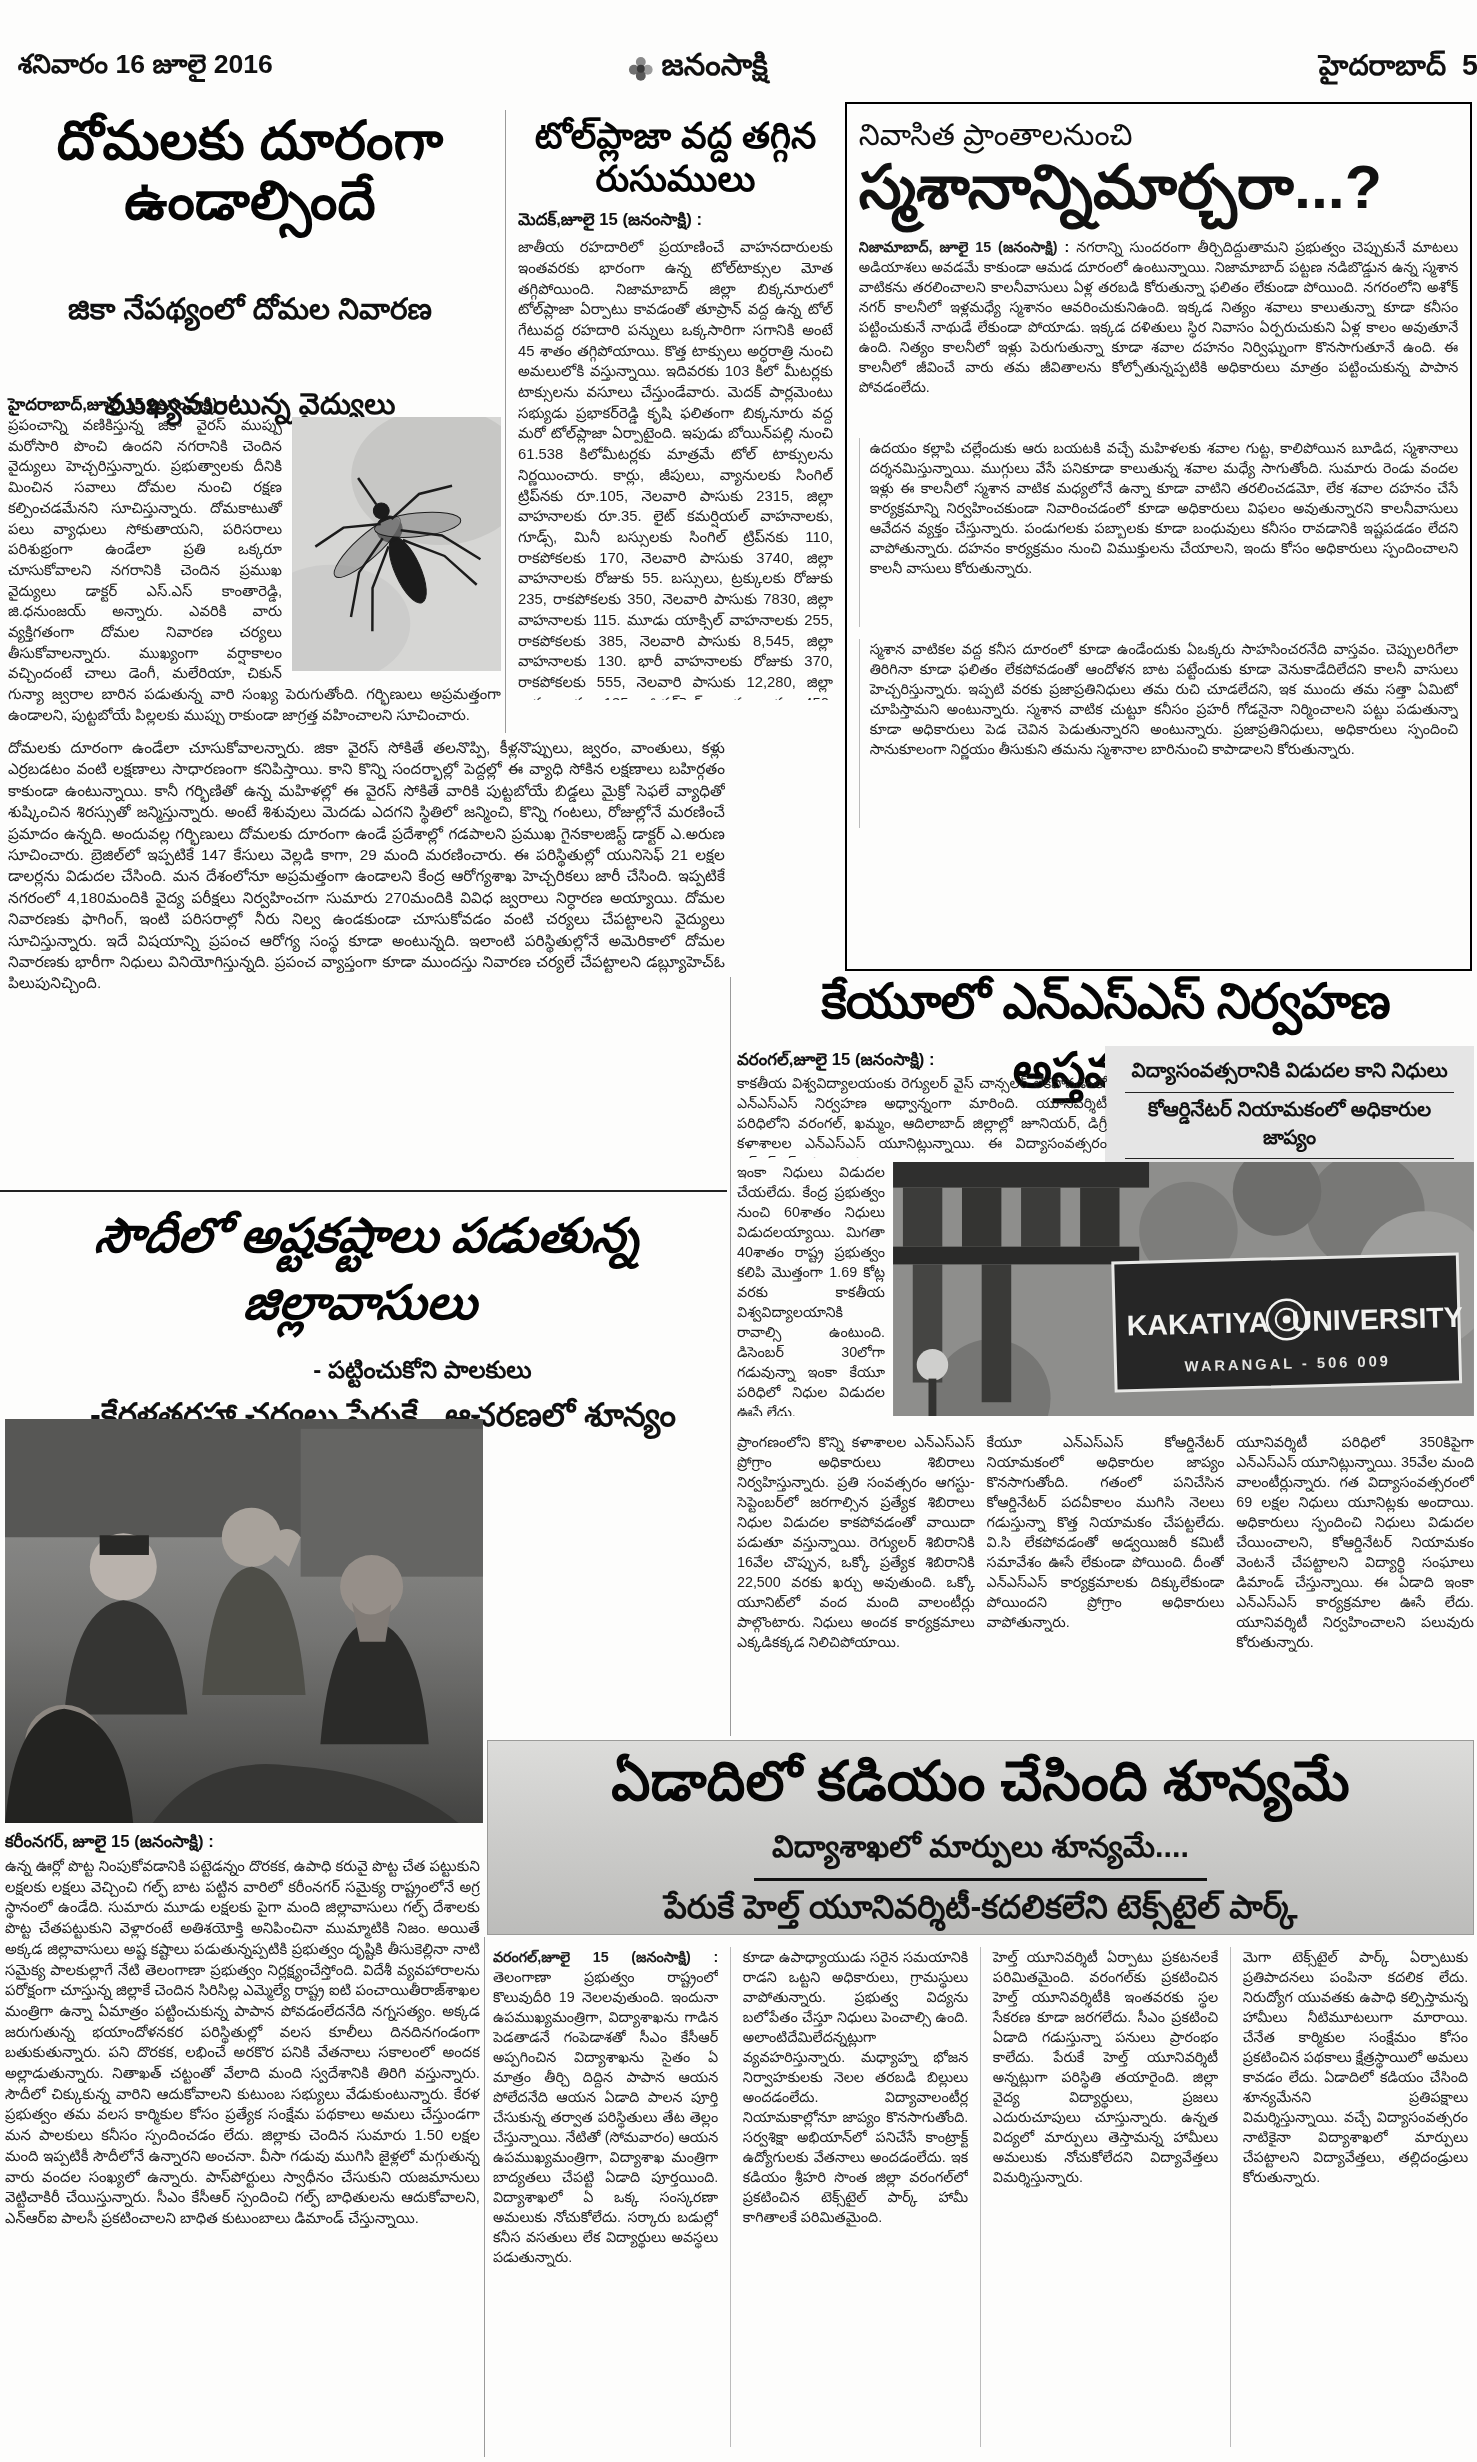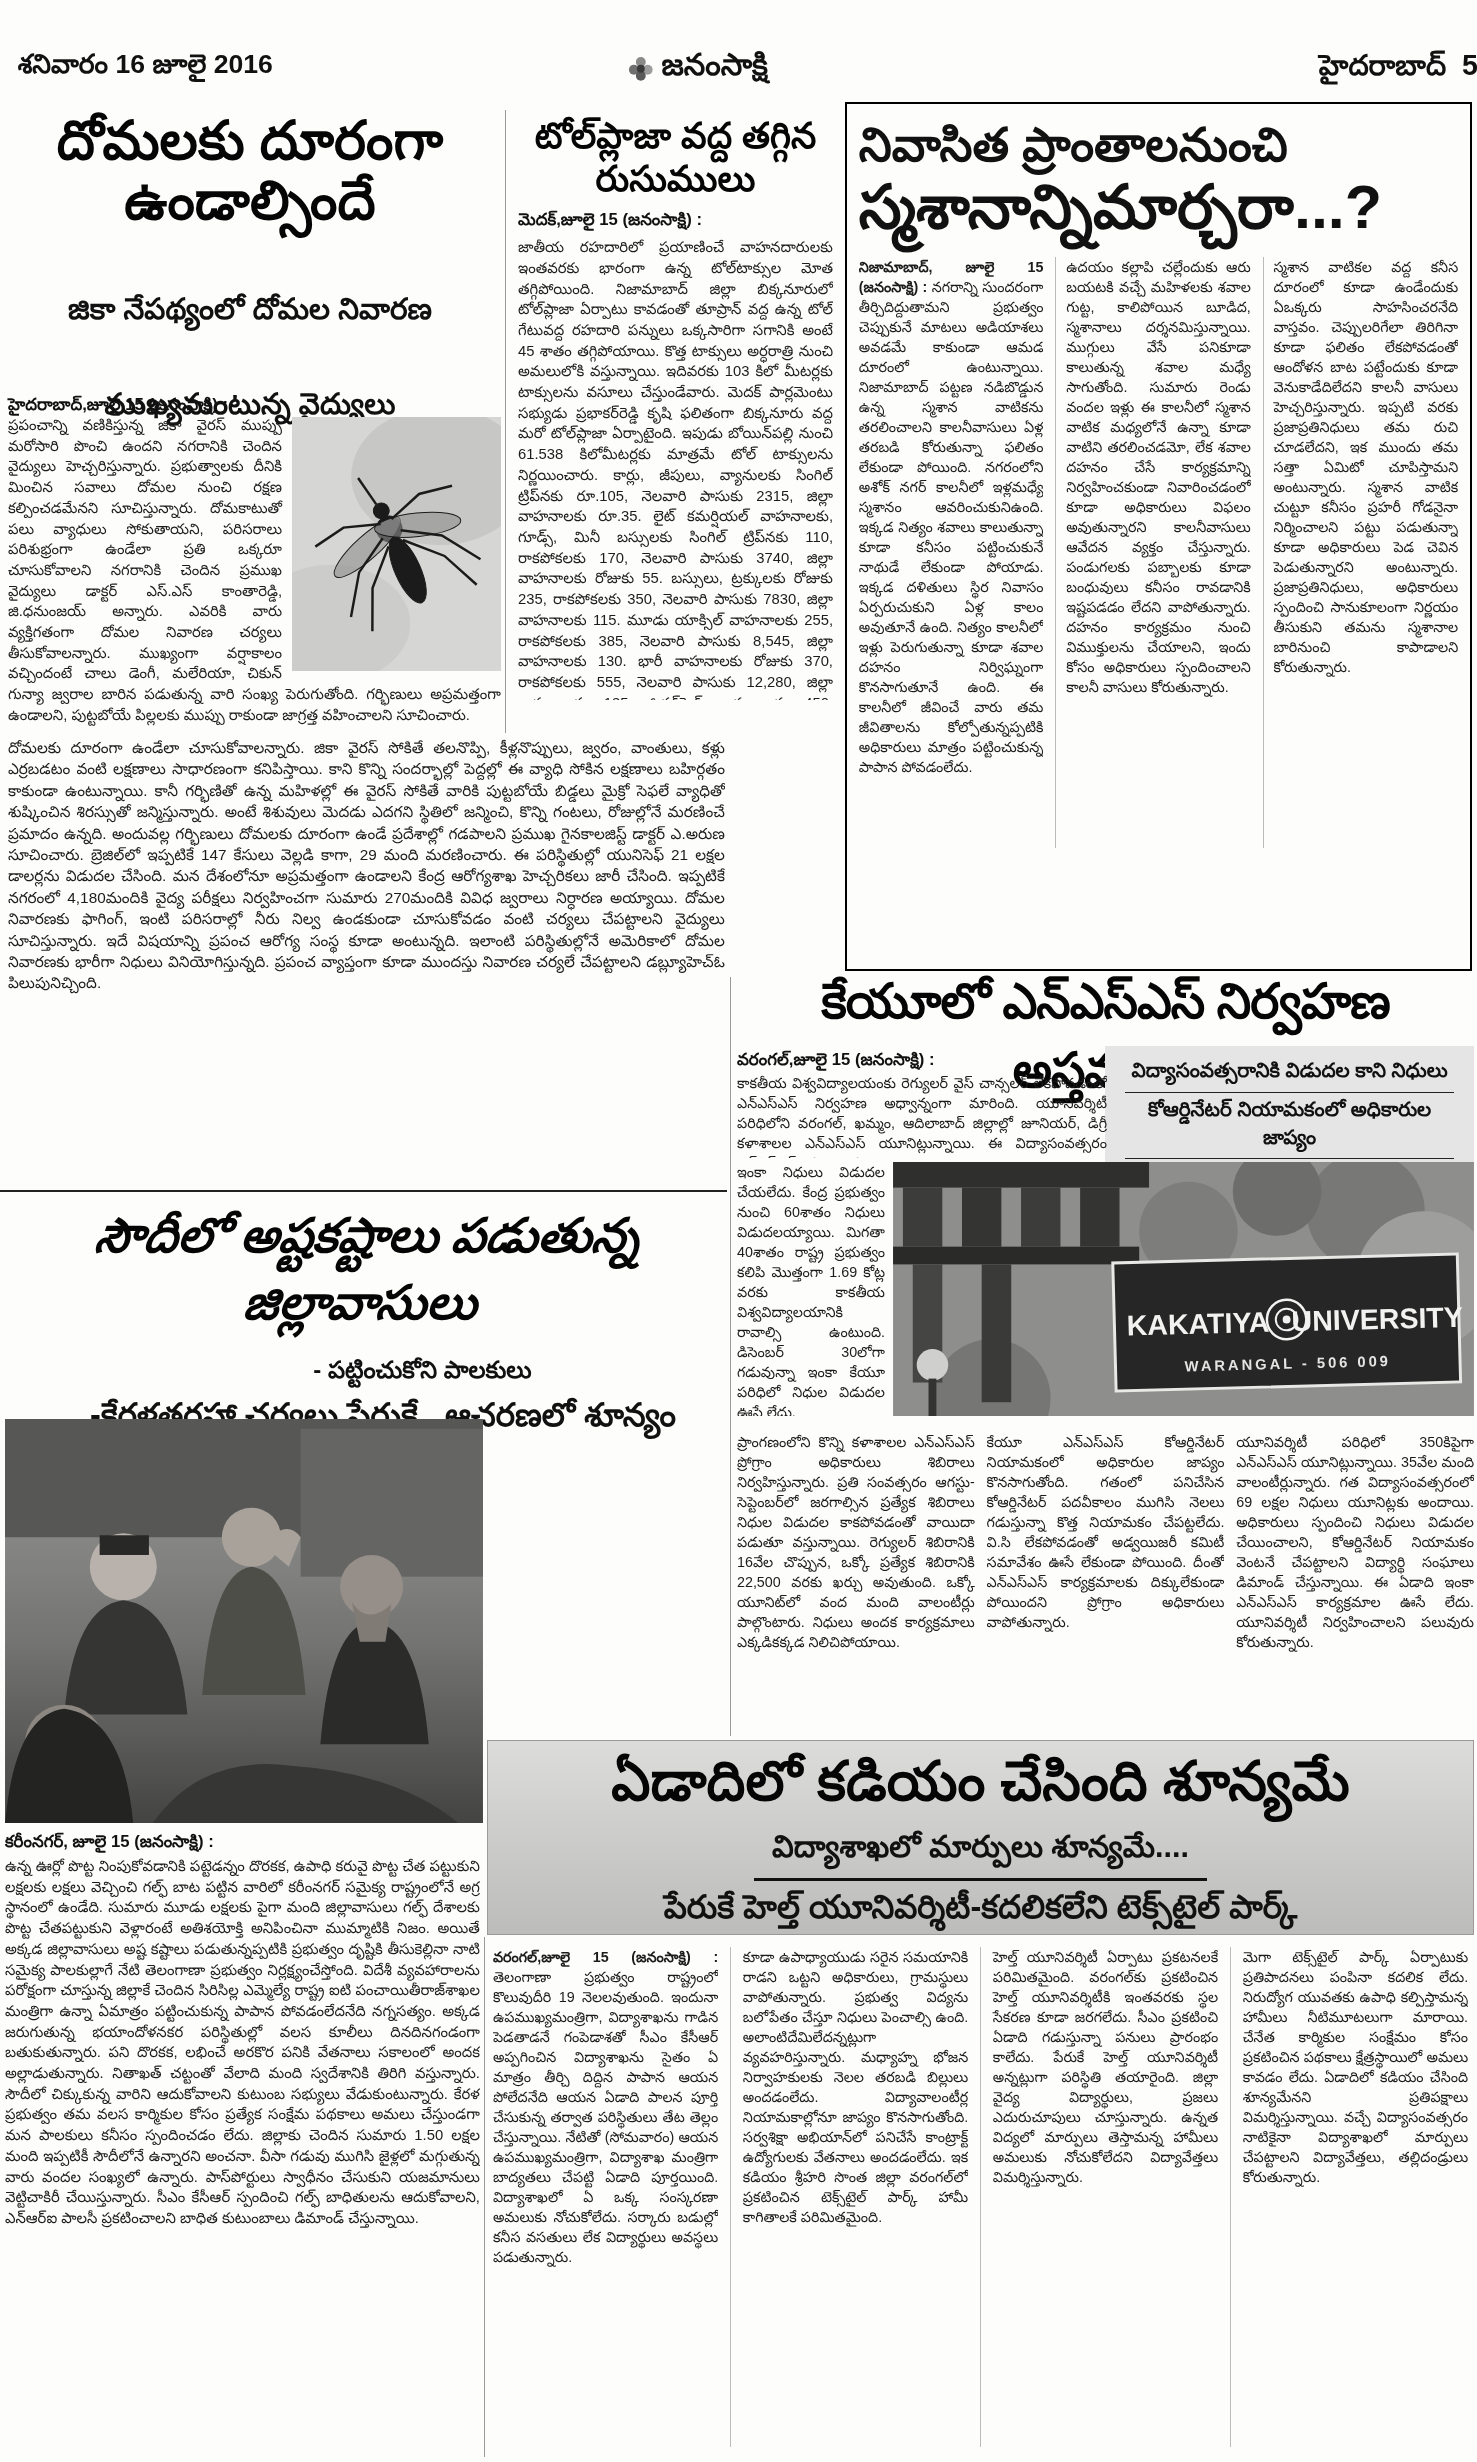--- a/index.html
+++ b/index.html
@@ -76,23 +76,23 @@
 
 <div class="vrule" style="left:505px;top:110px;height:623px;"></div>
 
 <div class="abs" style="left:518px;top:114px;width:315px;">
   <div class="hl center" style="font-size:36px;line-height:1.2;">టోల్‌ప్లాజా వద్ద తగ్గిన రుసుములు</div>
   <div class="dl" style="font-size:16.7px;margin-top:9.9px;">మెదక్,జూలై 15 (జనంసాక్షి) :</div>
   <div class="bodytext" style="height:463px;margin-top:3.9px;">జాతీయ రహదారిలో ప్రయాణించే వాహనదారులకు ఇంతవరకు భారంగా ఉన్న టోల్‌టాక్సుల మోత తగ్గిపోయింది. నిజామాబాద్ జిల్లా బిక్కనూరులో టోల్‌ప్లాజా ఏర్పాటు కావడంతో తూప్రాన్ వద్ద ఉన్న టోల్ గేటువద్ద రహదారి పన్నులు ఒక్కసారిగా సగానికి అంటే 45 శాతం తగ్గిపోయాయి. కొత్త టాక్సులు అర్ధరాత్రి నుంచి అమలులోకి వస్తున్నాయి. ఇదివరకు 103 కిలో మీటర్లకు టాక్సులను వసూలు చేస్తుండేవారు. మెదక్ పార్లమెంటు సభ్యుడు ప్రభాకర్‌రెడ్డి కృషి ఫలితంగా బిక్కనూరు వద్ద మరో టోల్‌ప్లాజా ఏర్పాటైంది. ఇపుడు బోయిన్‌పల్లి నుంచి 61.538 కిలోమీటర్లకు మాత్రమే టోల్ టాక్సులను నిర్ణయించారు. కార్లు, జీపులు, వ్యానులకు సింగిల్ ట్రిప్‌నకు రూ.105, నెలవారి పాసుకు 2315, జిల్లా వాహనాలకు రూ.35. లైట్ కమర్షియల్ వాహనాలకు, గూడ్స్, మినీ బస్సులకు సింగిల్ ట్రిప్‌నకు 110, రాకపోకలకు 170, నెలవారి పాసుకు 3740, జిల్లా వాహనాలకు రోజుకు 55. బస్సులు, ట్రక్కులకు రోజుకు 235, రాకపోకలకు 350, నెలవారి పాసుకు 7830, జిల్లా వాహనాలకు 115. మూడు యాక్సిల్ వాహనాలకు 255, రాకపోకలకు 385, నెలవారి పాసుకు 8,545, జిల్లా వాహనాలకు 130. భారీ వాహనాలకు రోజుకు 370, రాకపోకలకు 555, నెలవారి పాసుకు 12,280, జిల్లా వాహనాలకు 185. ఓవర్‌సైజ్ వాహనాలకు 450, రాకపోకలకు 675, నెలవారి పాసుకు 14,950, జిల్లా వాహనాలకు 225 చొప్పున వసూలు చేస్తారు. టోల్ భారం తగ్గడంతో వాహనదారులు సంతోషం వ్యక్తం చేస్తున్నారు.</div>
 </div>
 
 <div class="abs" style="left:845px;top:102px;width:627px;height:869px;border:2.5px solid #000;box-sizing:border-box;padding:13.8px 11.8px;">
-  <div style="font-size:47px;font-weight:700;line-height:1.15;">నివాసిత ప్రాంతాలనుంచి</div>
+  <div style="font-size:30px;font-weight:400;line-height:1.15;">నివాసిత ప్రాంతాలనుంచి</div>
   <div style="font-size:61px;font-weight:800;line-height:1.1;margin-top:2px;">స్మశానాన్నిమార్చరా...?</div>
-  <div class="cols" style="margin-top:15.8px;height:591px;">
+  <div class="cols" style="margin-top:15.8px;height:591px;flex-direction:column;">
     <div class="col bodytext" style="font-size:14.3px;">
       <span class="dl">నిజామాబాద్, జూలై 15 (జనంసాక్షి) :</span>
       <span>నగరాన్ని సుందరంగా తీర్చిదిద్దుతామని ప్రభుత్వం చెప్పుకునే మాటలు అడియాశలు అవడమే కాకుండా ఆమడ దూరంలో ఉంటున్నాయి. నిజామాబాద్ పట్టణ నడిబొడ్డున ఉన్న స్మశాన వాటికను తరలించాలని కాలనీవాసులు ఏళ్ల తరబడి కోరుతున్నా ఫలితం లేకుండా పోయింది. నగరంలోని అశోక్ నగర్ కాలనీలో ఇళ్లమధ్యే స్మశానం ఆవరించుకునిఉంది. ఇక్కడ నిత్యం శవాలు కాలుతున్నా కూడా కనీసం పట్టించుకునే నాథుడే లేకుండా పోయాడు. ఇక్కడ దళితులు స్థిర నివాసం ఏర్పరుచుకుని ఏళ్ల కాలం అవుతూనే ఉంది. నిత్యం కాలనీలో ఇళ్లు పెరుగుతున్నా కూడా శవాల దహనం నిర్విఘ్నంగా కొనసాగుతూనే ఉంది. ఈ కాలనీలో జీవించే వారు తమ జీవితాలను కోల్పోతున్నప్పటికి అధికారులు మాత్రం పట్టించుకున్న పాపాన పోవడంలేదు.</span>
     </div>
     <div class="col bodytext" style="font-size:14.3px;border-left:1px solid #bbb;padding-left:9.9px;">ఉదయం కల్లాపి చల్లేందుకు ఆరు బయటకి వచ్చే మహిళలకు శవాల గుట్ట, కాలిపోయిన బూడిద, స్మశానాలు దర్శనమిస్తున్నాయి. ముగ్గులు వేసే పనికూడా కాలుతున్న శవాల మధ్యే సాగుతోంది. సుమారు రెండు వందల ఇళ్లు ఈ కాలనీలో స్మశాన వాటిక మధ్యలోనే ఉన్నా కూడా వాటిని తరలించడమో, లేక శవాల దహనం చేసే కార్యక్రమాన్ని నిర్వహించకుండా నివారించడంలో కూడా అధికారులు విఫలం అవుతున్నారని కాలనీవాసులు ఆవేదన వ్యక్తం చేస్తున్నారు. పండుగలకు పబ్బాలకు కూడా బంధువులు కనీసం రావడానికి ఇష్టపడడం లేదని వాపోతున్నారు. దహనం కార్యక్రమం నుంచి విముక్తులను చేయాలని, ఇందు కోసం అధికారులు స్పందించాలని కాలనీ వాసులు కోరుతున్నారు.</div>
     <div class="col bodytext" style="font-size:14.3px;border-left:1px solid #bbb;padding-left:9.9px;">స్మశాన వాటికల వద్ద కనీస దూరంలో కూడా ఉండేందుకు ఏఒక్కరు సాహసించరనేది వాస్తవం. చెప్పులరిగేలా తిరిగినా కూడా ఫలితం లేకపోవడంతో ఆందోళన బాట పట్టేందుకు కూడా వెనుకాడేదిలేదని కాలనీ వాసులు హెచ్చరిస్తున్నారు. ఇప్పటి వరకు ప్రజాప్రతినిధులు తమ రుచి చూడలేదని, ఇక ముందు తమ సత్తా ఏమిటో చూపిస్తామని అంటున్నారు. స్మశాన వాటిక చుట్టూ కనీసం ప్రహరీ గోడనైనా నిర్మించాలని పట్టు పడుతున్నా కూడా అధికారులు పెడ చెవిన పెడుతున్నారని అంటున్నారు. ప్రజాప్రతినిధులు, అధికారులు స్పందించి సానుకూలంగా నిర్ణయం తీసుకుని తమను స్మశానాల బారినుంచి కాపాడాలని కోరుతున్నారు.</div>
   </div>
 </div>
 
 <div class="vrule" style="left:730px;top:977px;height:759px;"></div>

